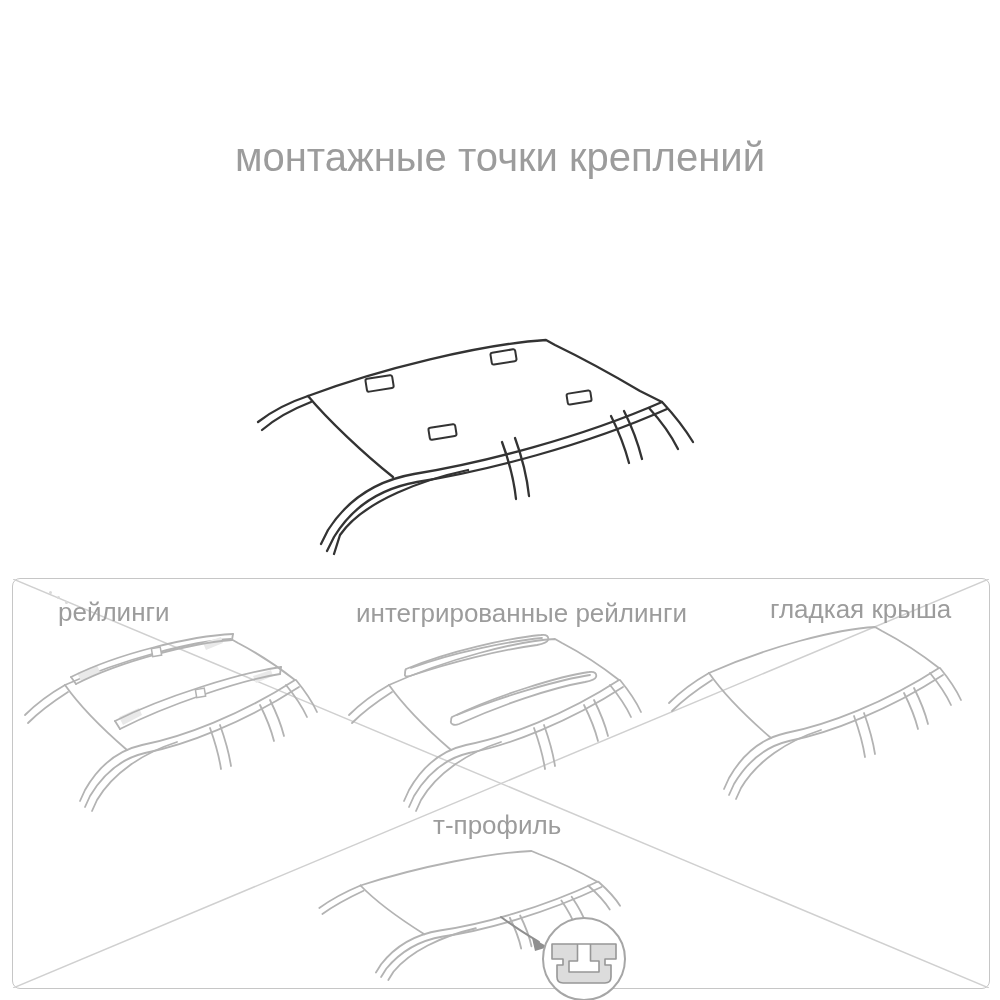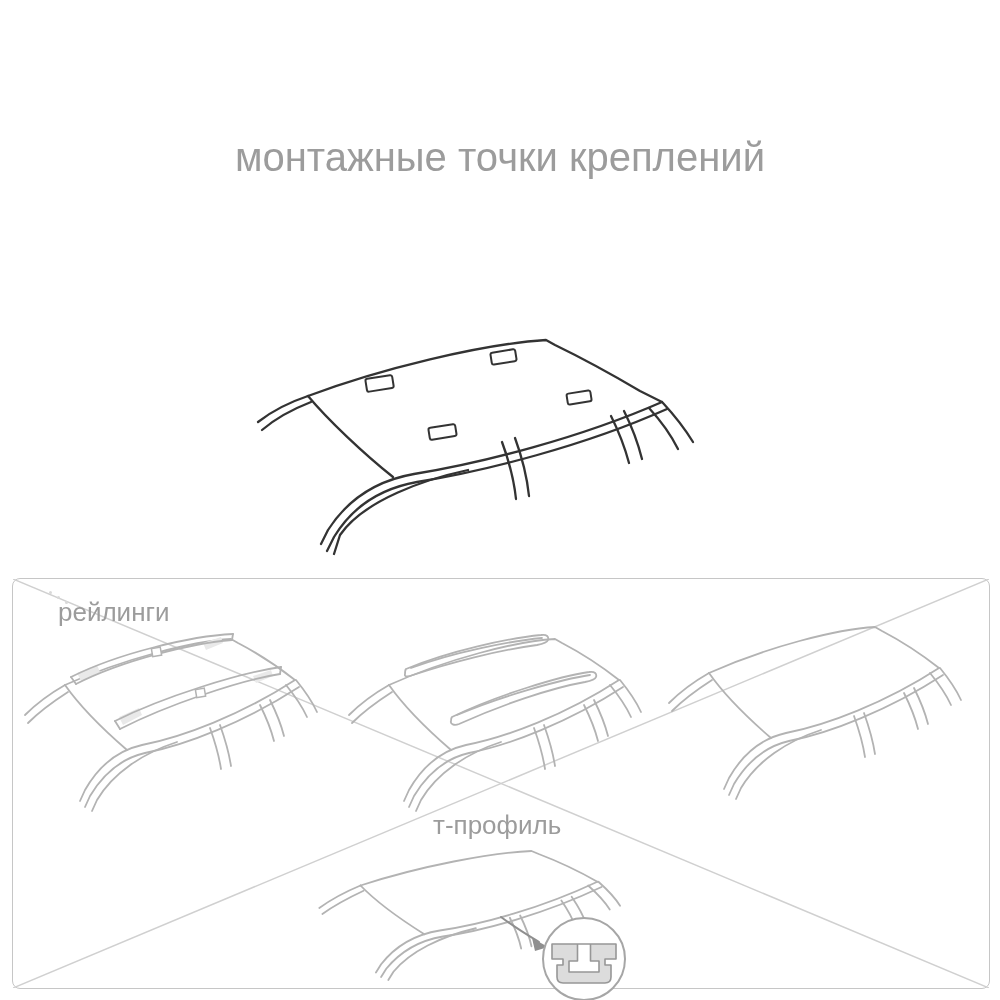--- a/index.html
+++ b/index.html
@@ -94,20 +94,22 @@
     <svg class="cross" viewBox="0 0 976 409" preserveAspectRatio="none">
       <line class="xline" x1="0" y1="0" x2="976" y2="409"></line>
       <line class="xline" x1="976" y1="0" x2="0" y2="409"></line>
     </svg>
 
     <span class="speck" style="left:36px;top:12px"></span>
     <span class="speck" style="left:44px;top:17px"></span>
     <span class="speck" style="left:52px;top:22px"></span>
 
     <div class="label l-rails">рейлинги</div>
+    <div class="label l-integrated">интегрированные рейлинги</div>
+    <div class="label l-smooth">гладкая крыша</div>
     <div class="label l-tprofile">т-профиль</div>
 
     <svg class="art a-rails" viewBox="0 0 330 200">
       <use href="#roof-base"></use>
       <g>
         <path class="pad" d="M62,50 L82,42 L85,49 L66,58 Z"></path>
         <path class="pad" d="M188,20 L206,14 L208,20 L191,27 Z"></path>
         <path class="pad" d="M104,94 L124,85 L127,92 L108,102 Z"></path>
         <path class="pad" d="M238,53 L256,47 L258,53 L241,60 Z"></path>
         <path class="l" d="M56,54 C104,30 176,13 218,11"></path>

